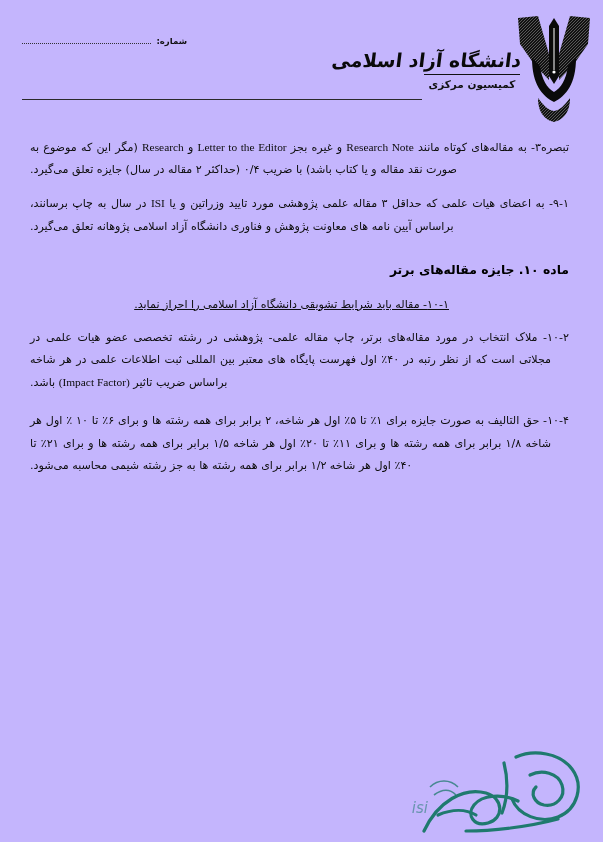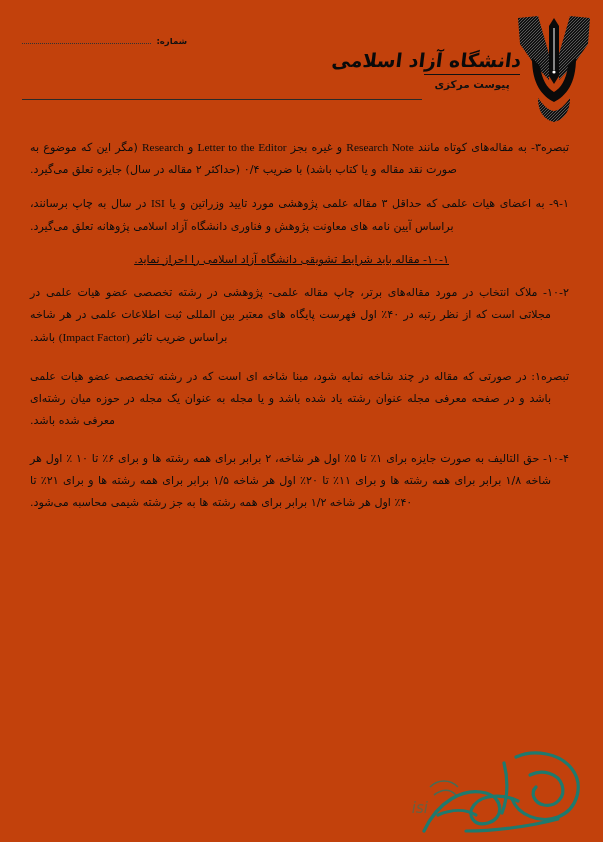--- a/index.html
+++ b/index.html
@@ -8,21 +8,21 @@
     padding: 0;
     background: #ffffff;
   }
   body {
     font-family: "DejaVu Sans", sans-serif;
   }
   .page {
     position: relative;
     width: 603px;
     height: 842px;
-    background: #c2410c;
+    background: #c4b5fd;
     overflow: hidden;
     box-sizing: border-box;
   }
 
   
   .header {
     position: absolute;
     top: 0;
     left: 0;
     width: 603px;
@@ -251,34 +251,34 @@
 
           <path d="M22,84 C22,100 30,106 38,108 C46,106 54,100 54,84 C48,92 44,96 38,97 C32,96 28,92 22,84 Z" fill="url(#hatch)"></path>
 
           <line x1="38" y1="14" x2="38" y2="56" stroke="#ffffff" stroke-width="1"></line>
           <circle cx="38" cy="58" r="1.6" fill="#ffffff"></circle>
         </svg>
       </div>
       <div class="logo-text-wrap">
         <div class="logo-title">دانشگاه آزاد اسلامی</div>
         <div class="logo-underline"></div>
-        <div class="logo-sub">پیوست مرکزی</div>
+        <div class="logo-sub">کمیسیون مرکزی</div>
       </div>
     </div>
   </div>
 
   <div class="content">
 
     <p class="para indent-sub"><span>تبصره۳- به مقاله‌های کوتاه مانند </span><span class="lat">Research Note</span><span> و غیره بجز </span><span class="lat">Letter to the Editor</span><span> و </span><span class="lat">Research</span><span> (مگر این که موضوع به صورت نقد مقاله و یا کتاب باشد) با ضریب ۰/۴ (حداکثر ۲ مقاله در سال) جایزه تعلق می‌گیرد.</span></p>
     <p class="para indent-sub"><span>۹-۱- به اعضای هیات علمی که حداقل ۳ مقاله علمی پژوهشی  مورد تایید وزراتین و یا </span><span class="lat">ISI</span><span> در سال به چاپ برسانند، براساس آیین نامه های معاونت پژوهش و فناوری دانشگاه آزاد اسلامی پژوهانه تعلق می‌گیرد.</span></p>
 
+    <h2 class="heading">ماده ۱۰. جایزه مقاله‌های برتر</h2>
 
     <p class="para single-line"><span>۱۰-۱- مقاله باید شرایط تشویقی دانشگاه آزاد اسلامی را احراز نماید.</span></p>
     <p class="para indent-sub"><span>۱۰-۲- ملاک انتخاب در مورد مقاله‌های برتر، چاپ مقاله علمی- پژوهشی در رشته تخصصی عضو هیات علمی در مجلاتی است که از نظر رتبه در ۴۰٪ اول فهرست پایگاه های معتبر بین المللی ثبت اطلاعات علمی در هر شاخه براساس ضریب تاثیر </span><span class="lat">(Impact Factor)</span><span> باشد.</span></p>
-    <p class="para indent-sub gap-top"><span>تبصره۱: در صورتی که مقاله در چند شاخه نمایه شود، مبنا شاخه ای است که در رشته تخصصی عضو هیات علمی باشد و در صفحه معرفی مجله عنوان رشته یاد شده باشد و یا مجله به عنوان یک مجله در حوزه میان رشته‌ای معرفی شده باشد.</span></p>
     <p class="para indent-sub gap-top"><span>۱۰-۴- حق التالیف به صورت جایزه برای ۱٪ تا ۵٪ اول هر شاخه، ۲ برابر برای همه رشته ها و برای ۶٪ تا ۱۰ ٪ اول هر شاخه ۱/۸ برابر برای همه رشته ها و برای ۱۱٪ تا ۲۰٪ اول هر شاخه ۱/۵ برابر برای همه رشته ها و برای ۲۱٪ تا ۴۰٪ اول هر شاخه ۱/۲ برابر برای همه رشته ها به جز رشته شیمی محاسبه می‌شود.</span></p>
 
   </div>
 
   <div class="watermark">
     <svg viewBox="0 0 190 107" width="190" height="107" aria-hidden="true">
       <g fill="none" stroke="#1f7a6e" stroke-width="3.2" stroke-linecap="round" stroke-linejoin="round">
         <path d="M16,96 C30,66 56,52 78,58 C96,63 96,84 80,88 C66,92 58,80 66,70 C74,60 94,58 110,66"></path>
         <path d="M108,22 C126,14 152,18 164,34 C176,50 170,74 150,82 C132,89 110,80 104,64"></path>
         <path d="M122,40 C134,34 150,38 154,50 C158,62 148,72 136,70 C126,68 122,58 128,52"></path>

